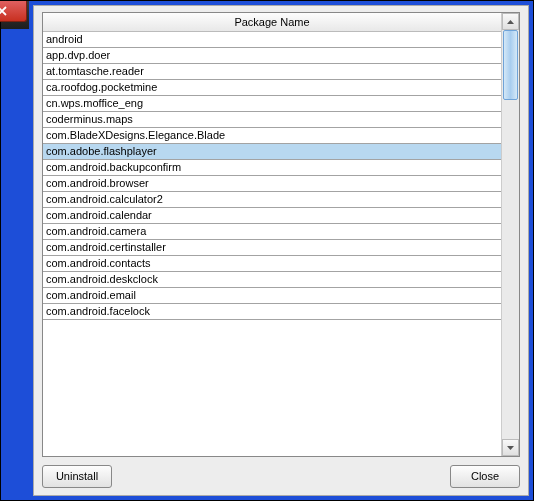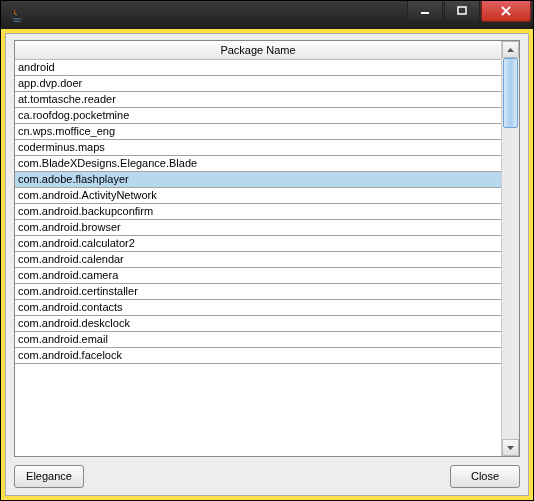--- a/index.html
+++ b/index.html
@@ -1,16 +1,16 @@
 <!DOCTYPE html>
 <html><head>
 <meta charset="utf-8">
 <style>
 html,body{margin:0;padding:0;height:100%;font-family:Tahoma,Arial,sans-serif;font-size:11px;background:#000}
-.window{width:534px;height:501px;background:#fde047;border:1px solid #000;box-sizing:border-box;position:relative;display:flex;flex-direction:column}
+.window{width:534px;height:501px;background:#1d4ed8;border:1px solid #000;box-sizing:border-box;position:relative;display:flex;}
 .titlebar{height:28px;background:linear-gradient(to bottom,#3a3a3a,#1e1e1e);display:flex;align-items:center;padding:0 4px;position:relative}
 .java-icon{width:16px;height:16px;margin-left:4px}
 .win-controls{position:absolute;right:2px;top:0;display:flex}
 .win-btn{width:34px;height:20px;margin-left:1px;display:flex;align-items:center;justify-content:center;border:1px solid #222;border-top:none;background:linear-gradient(to bottom,#444,#2a2a2a);border-radius:0 0 3px 3px}
 .win-btn.close{width:48px;background:linear-gradient(to bottom,#e06060,#c83020);border-color:#802010}
 .win-btn svg{display:block}
 .client{flex:1;background:#ededed;margin:4px;border:1px solid #aaa;display:flex;flex-direction:column;box-sizing:border-box}
 .content{flex:1;padding:6px 8px 0 8px;display:flex;flex-direction:column;overflow:hidden}
 .table-wrap{flex:1;border:1px solid #888;background:#fff;display:flex;overflow:hidden;position:relative}
 .table-wrap .th{height:18px;line-height:18px;background:linear-gradient(to bottom,#fdfdfd,#e8e8e8);border-bottom:1px solid #bbb;text-align:center;font-size:11px;color:#000;position:sticky;top:0}
@@ -64,21 +64,20 @@
           <div class="th">Package Name</div>
           <div class="rows" id="rows">
               <div class="row">android</div>
               <div class="row">app.dvp.doer</div>
               <div class="row">at.tomtasche.reader</div>
               <div class="row">ca.roofdog.pocketmine</div>
               <div class="row">cn.wps.moffice_eng</div>
               <div class="row">coderminus.maps</div>
               <div class="row">com.BladeXDesigns.Elegance.Blade</div>
               <div class="row selected">com.adobe.flashplayer</div>
-              <div class="row">com.android.ActivityNetwork</div>
               <div class="row">com.android.backupconfirm</div>
               <div class="row">com.android.browser</div>
               <div class="row">com.android.calculator2</div>
               <div class="row">com.android.calendar</div>
               <div class="row">com.android.camera</div>
               <div class="row">com.android.certinstaller</div>
               <div class="row">com.android.contacts</div>
               <div class="row">com.android.deskclock</div>
               <div class="row">com.android.email</div>
               <div class="row">com.android.facelock</div>
@@ -95,17 +94,17 @@
           </div>
           <div class="scroll-btn">
             <svg width="7" height="4">
                 <path d="M0 0h7L3.5 4z" fill="#555"></path>
               </svg>
           </div>
         </div>
       </div>
     </div>
     <div class="button-bar">
-      <button class="btn">Elegance</button>
+      <button class="btn">Uninstall</button>
       <button class="btn">Close</button>
     </div>
   </div>
 </div>
 
 </body></html>

